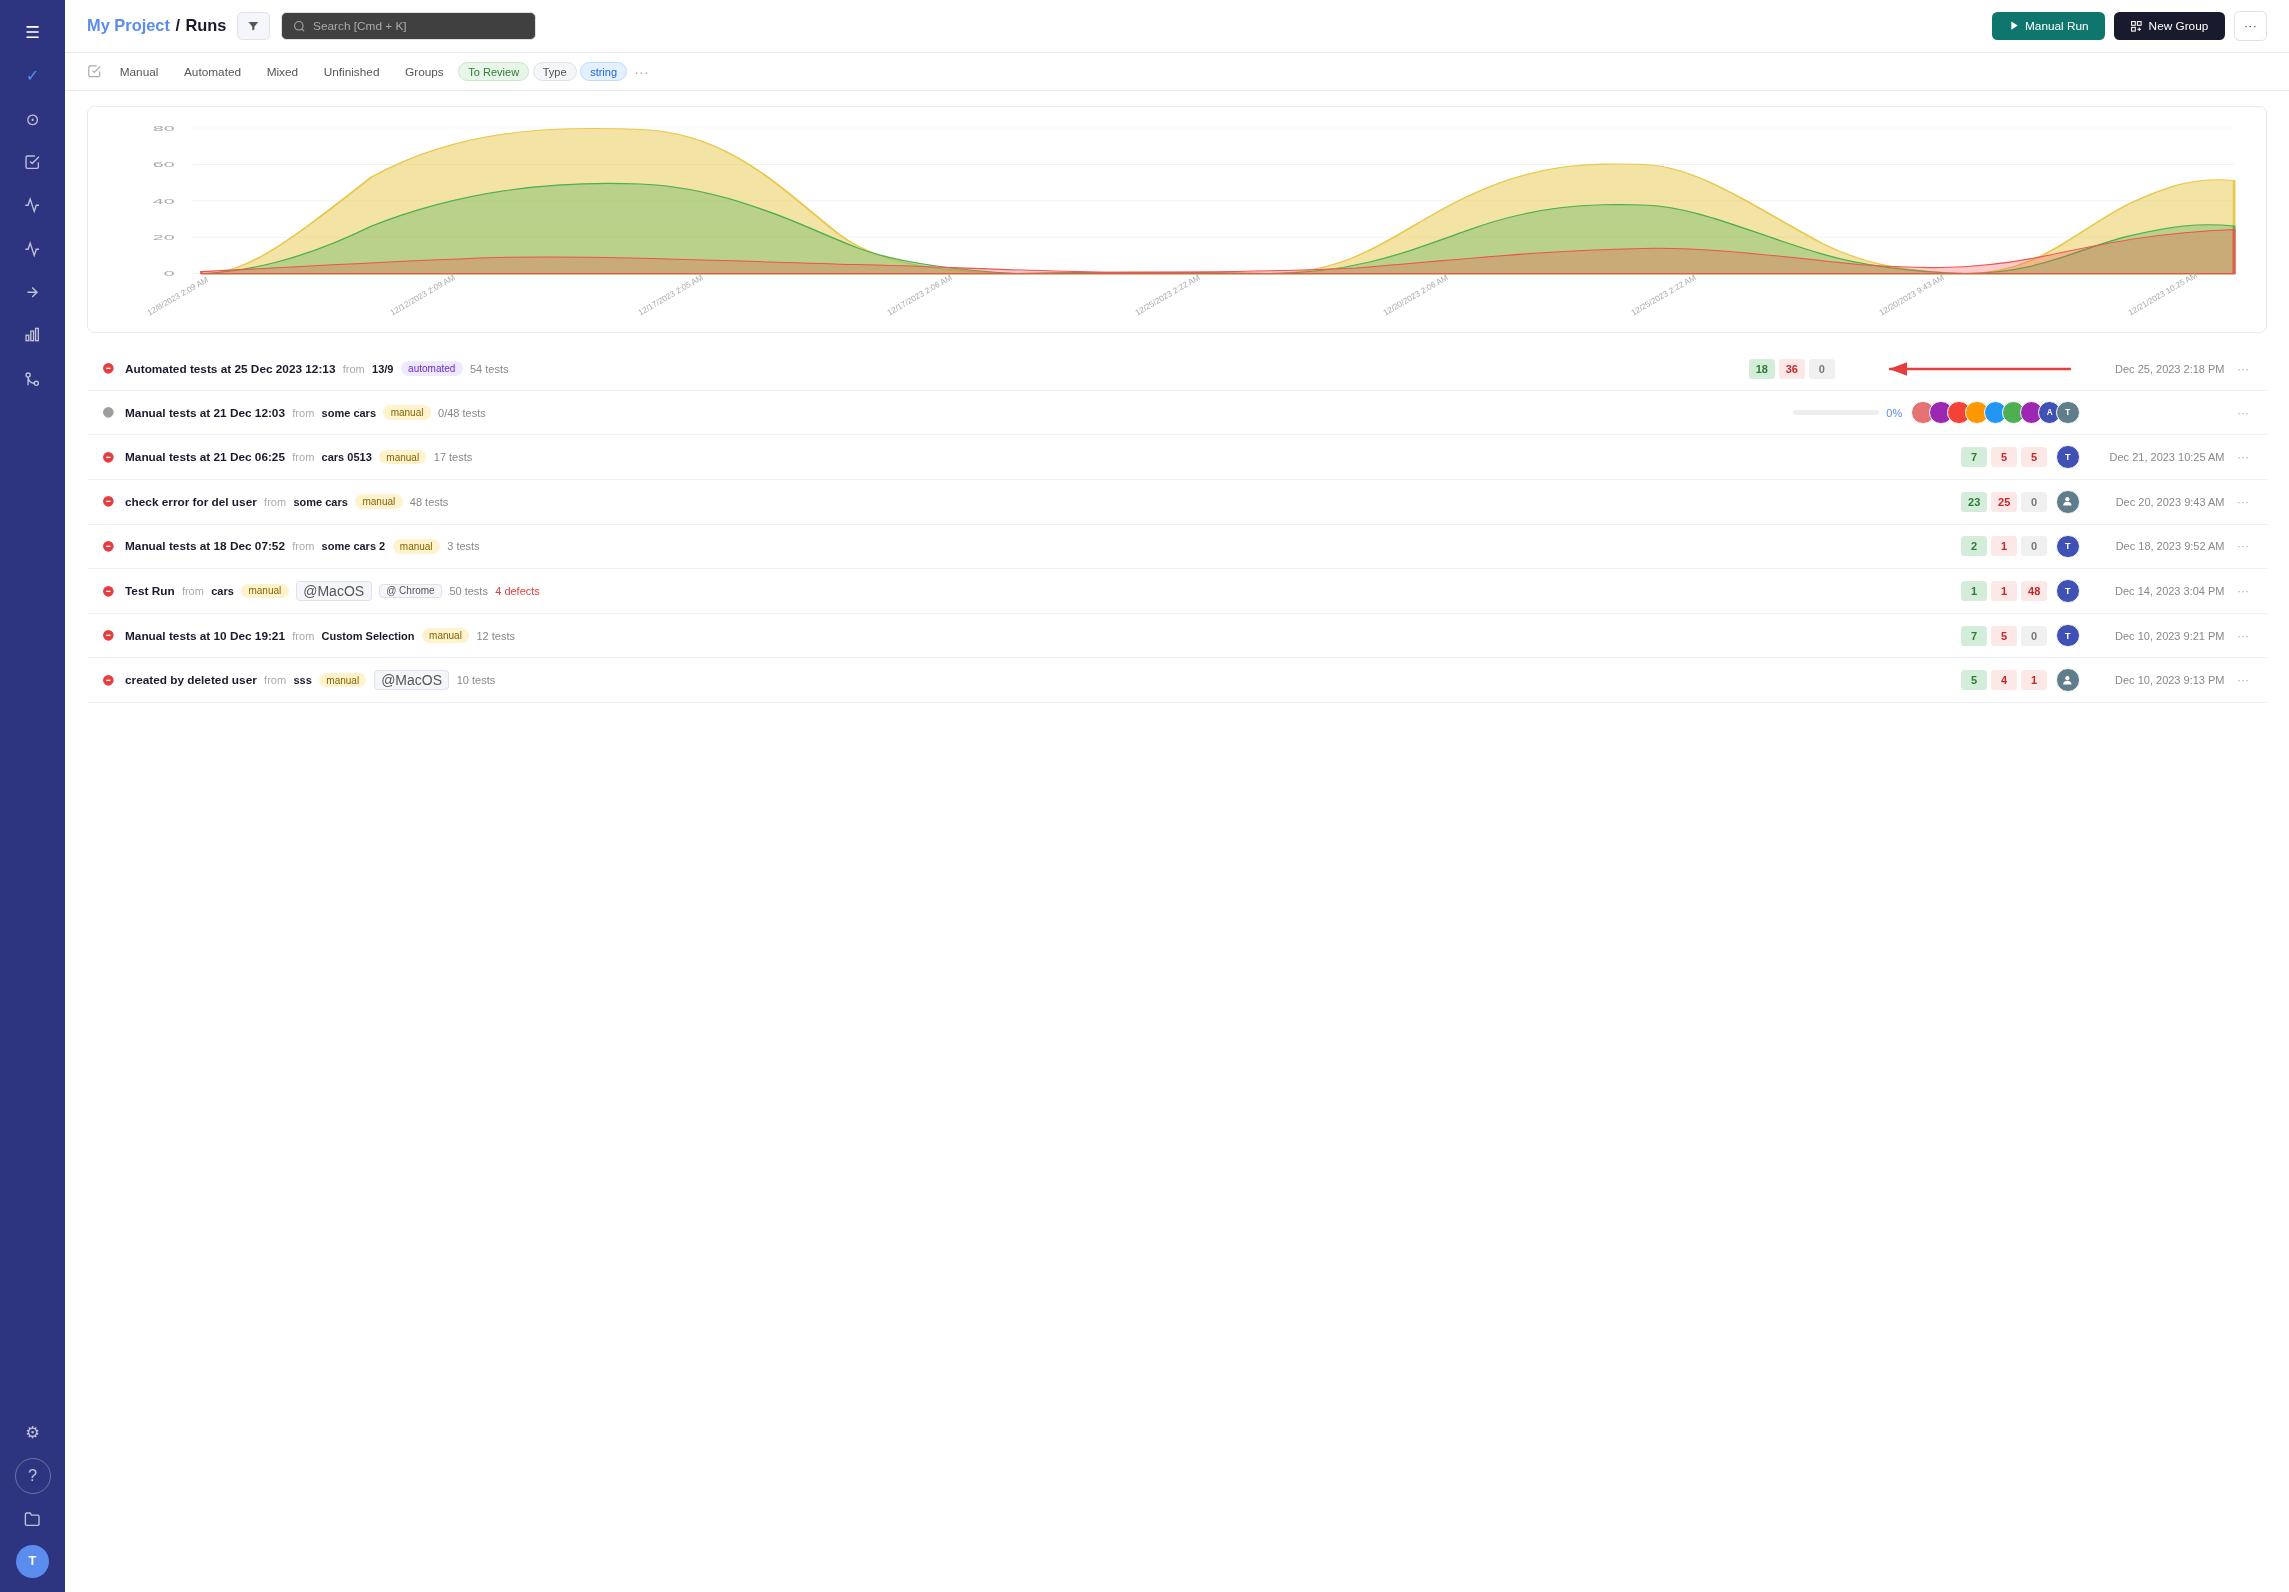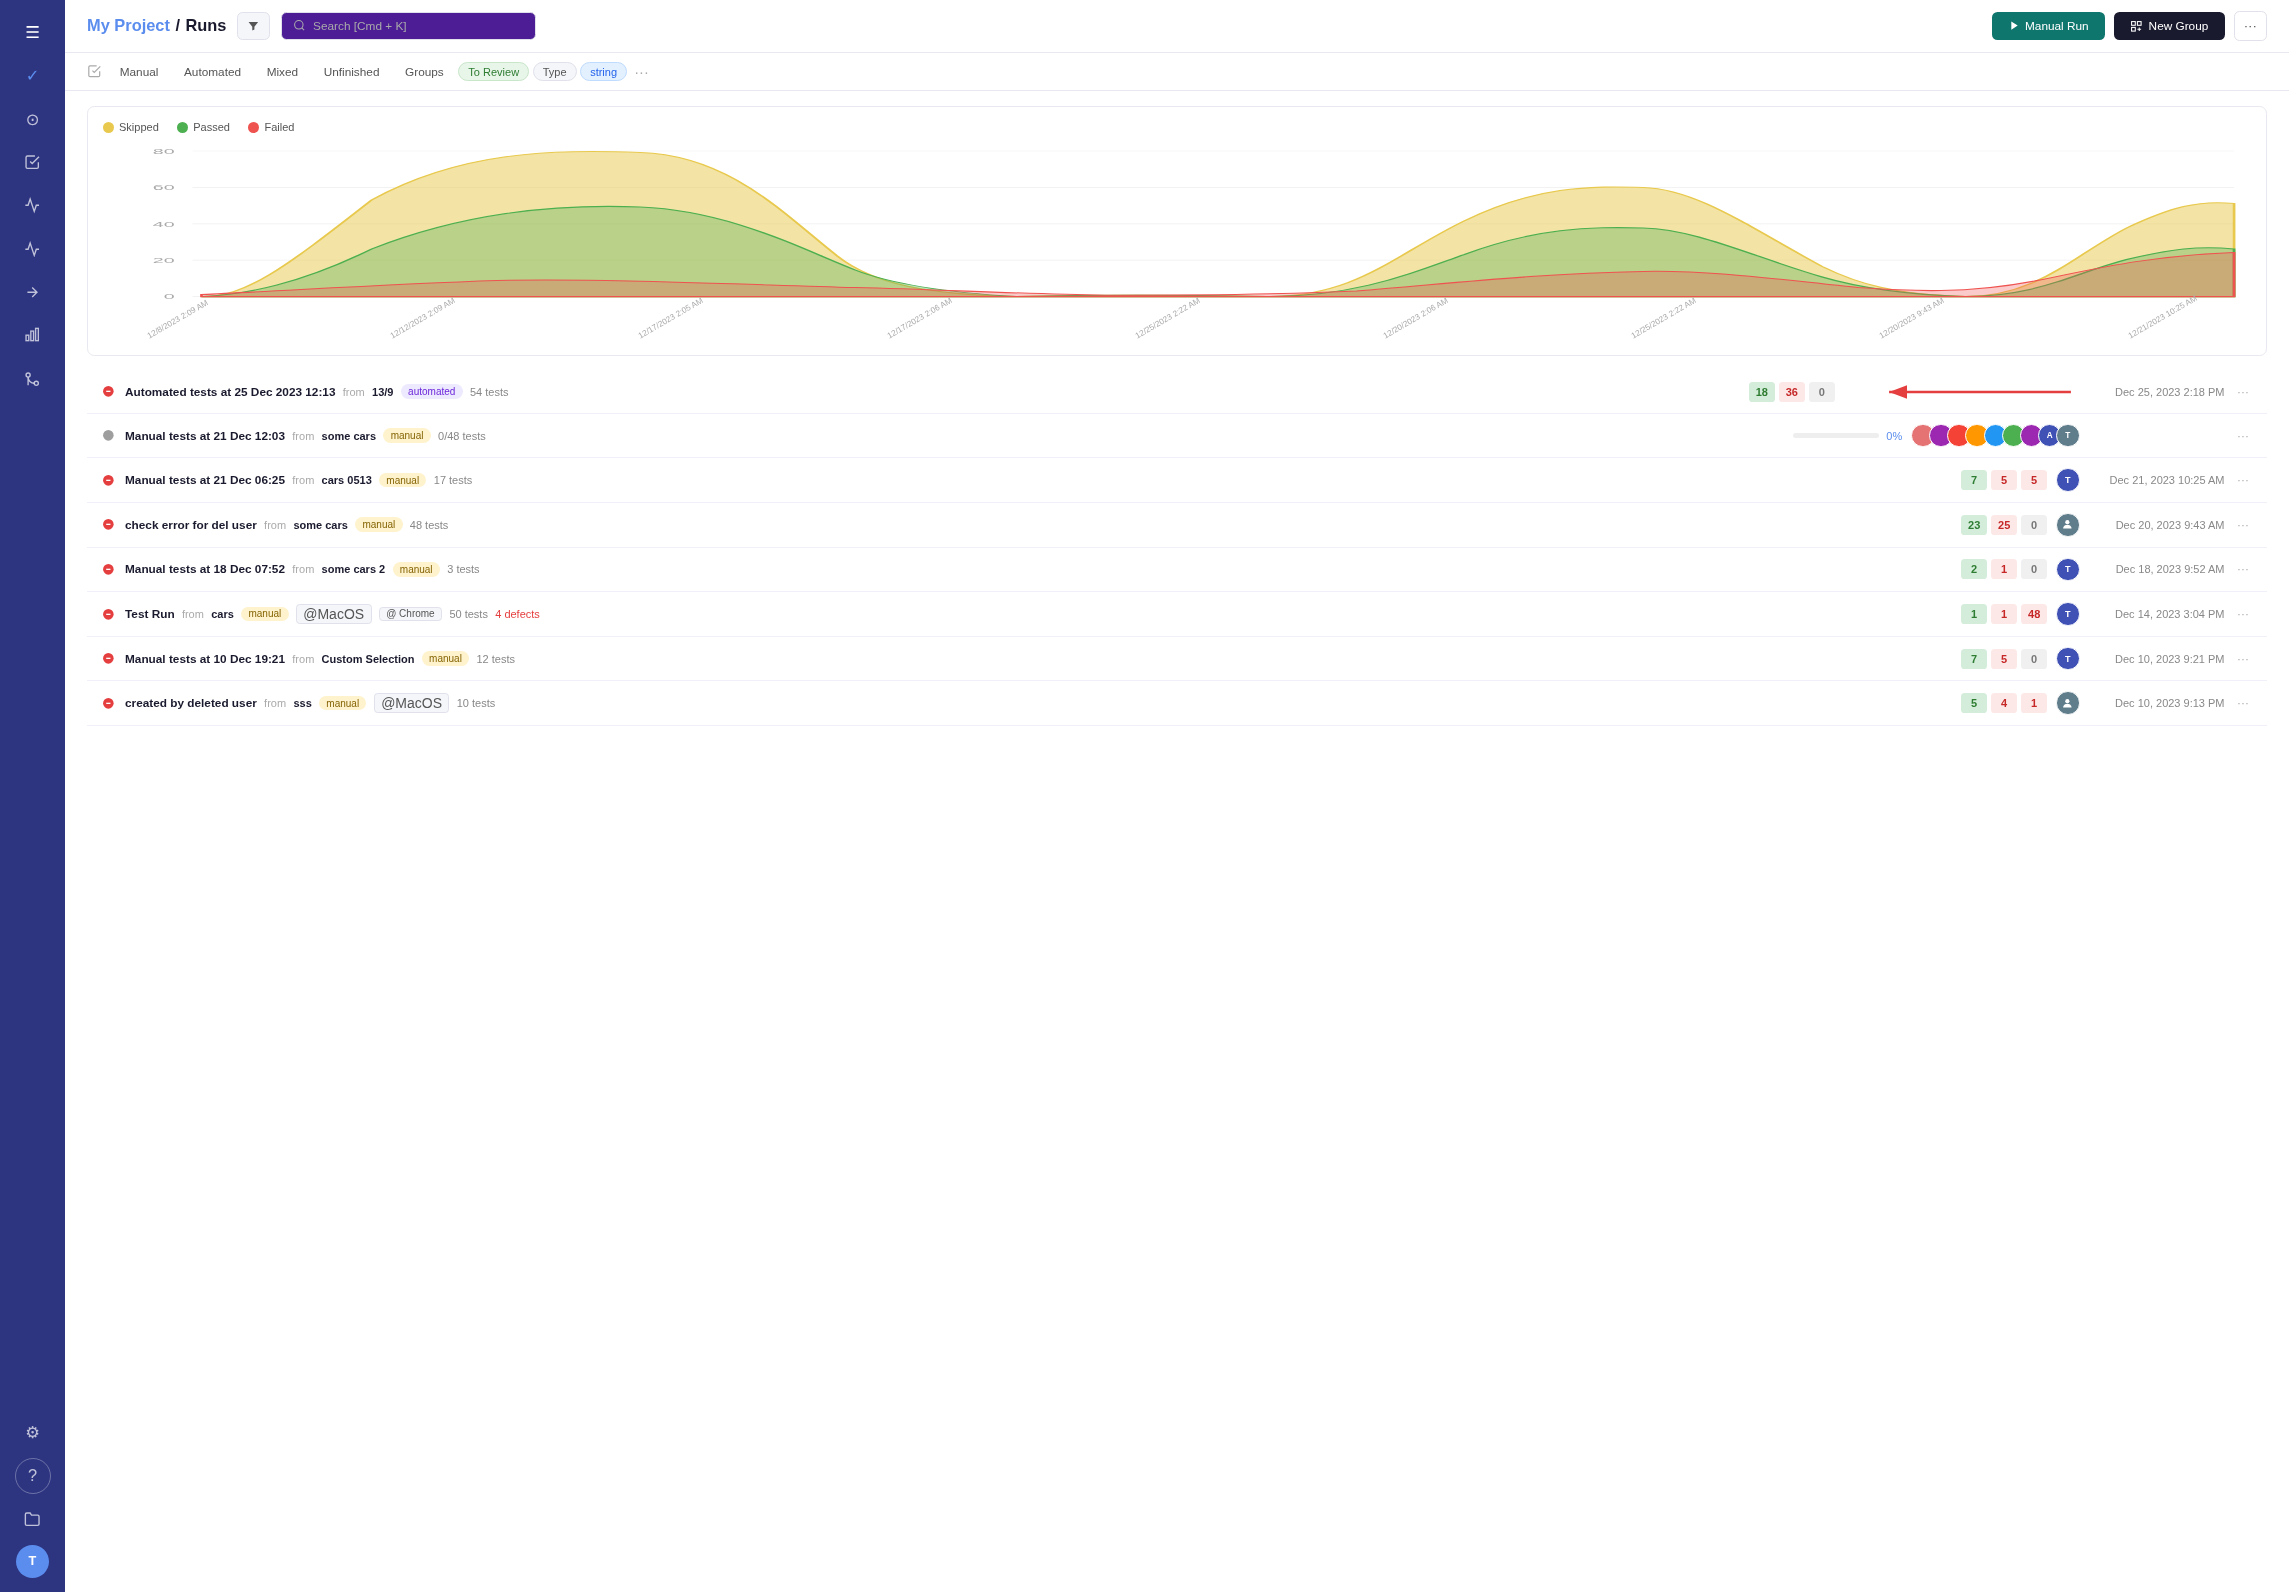--- a/index.html
+++ b/index.html
@@ -63,22 +63,22 @@
     .breadcrumb .current { color: #1a1a2e; }
     .filter-btn {
       background: #f5f6fa; border: 0.9px solid #e0e1ea;
       border-radius: 5.5px; padding: 6.4px 9px;
       cursor: pointer; color: #555; display: flex; align-items: center;
     }
     .search-bar {
       flex: 1; max-width: 255px;
       border: 0.9px solid #e0e1ea; border-radius: 5.5px;
       padding: 6.4px 11px; font-size: 11.8px; color: #aaa;
-      display: flex; align-items: flex-start; gap: 7.3px;
-      background: #4c1d95;
+      display: flex; align-items: flex-end; gap: 7.3px;
+      background: #404040;
     }
     .header-actions { display: flex; gap: 9px; margin-left: auto; align-items: center; }
     .btn-manual-run {
       background: #0f766e; color: white;
       border: none; border-radius: 5.5px;
       padding: 7.3px 16.4px; font-size: 11.8px; font-weight: 500;
       cursor: pointer; display: flex; align-items: center; gap: 5.5px;
     }
     .btn-new-group {
       background: #1a1a2e; color: white;
@@ -309,34 +309,20 @@
     <div class="tab">Groups</div>
     <div class="tab-badge green">To Review</div>
     <div class="tab-badge gray">Type</div>
     <div class="tab-badge blue">string</div>
     <div class="tab-dots">···</div>
   </div>
 
   <div class="content">
 
     <div class="chart-container">
-      <div class="chart-legend">
-        <div class="legend-item">
-          <div class="legend-dot" style="background:#e8c94e"></div>
-          <span>Skipped</span>
-        </div>
-        <div class="legend-item">
-          <div class="legend-dot" style="background:#4caf50"></div>
-          <span>Passed</span>
-        </div>
-        <div class="legend-item">
-          <div class="legend-dot" style="background:#ef5350"></div>
-          <span>Failed</span>
-        </div>
-      </div>
       <div class="chart-svg-wrapper">
         <svg viewBox="0 0 1200 260" width="100%" height="182" preserveAspectRatio="none" style="display:block;font-size:13px">
 
           <line x1="50" y1="10" x2="1190" y2="10" stroke="#eee" stroke-width="1"></line>
           <line x1="50" y1="62" x2="1190" y2="62" stroke="#eee" stroke-width="1"></line>
           <line x1="50" y1="114" x2="1190" y2="114" stroke="#eee" stroke-width="1"></line>
           <line x1="50" y1="166" x2="1190" y2="166" stroke="#eee" stroke-width="1"></line>
           <line x1="50" y1="218" x2="1190" y2="218" stroke="#eee" stroke-width="1"></line>
 
           <text x="40" y="14" text-anchor="end" font-size="11" fill="#aaa">80</text>

